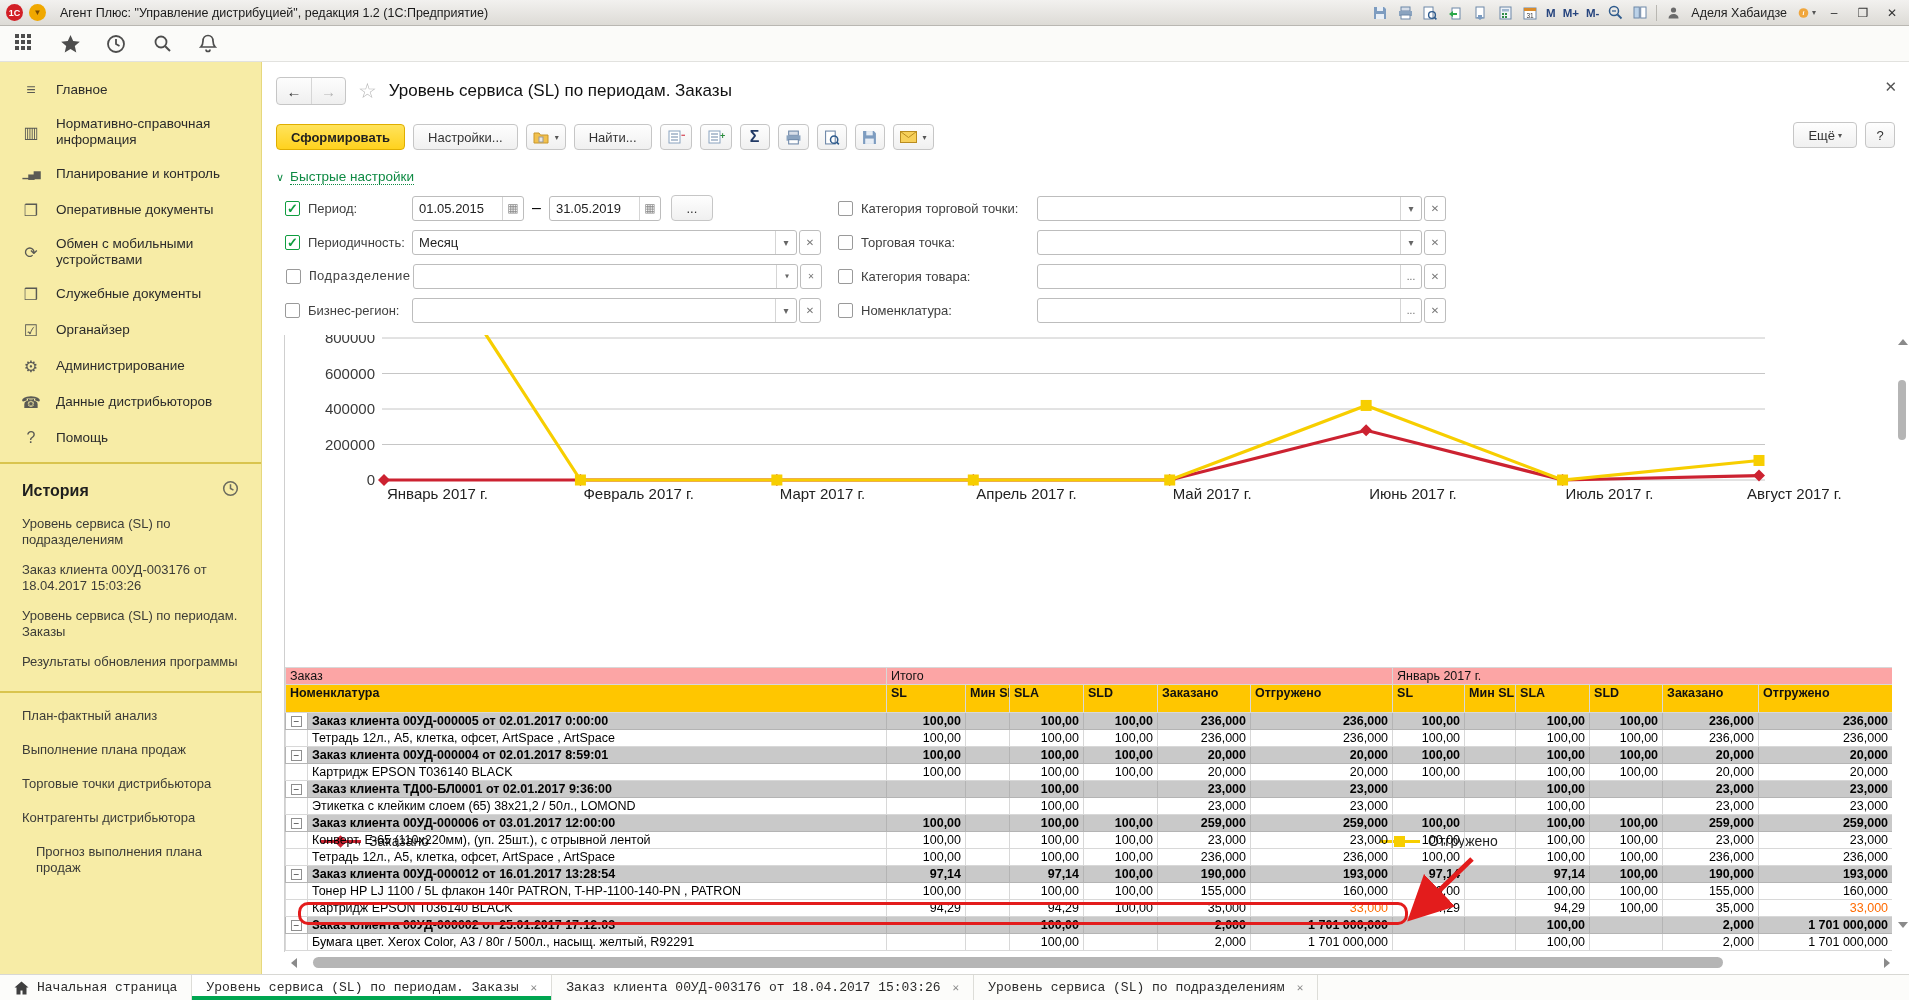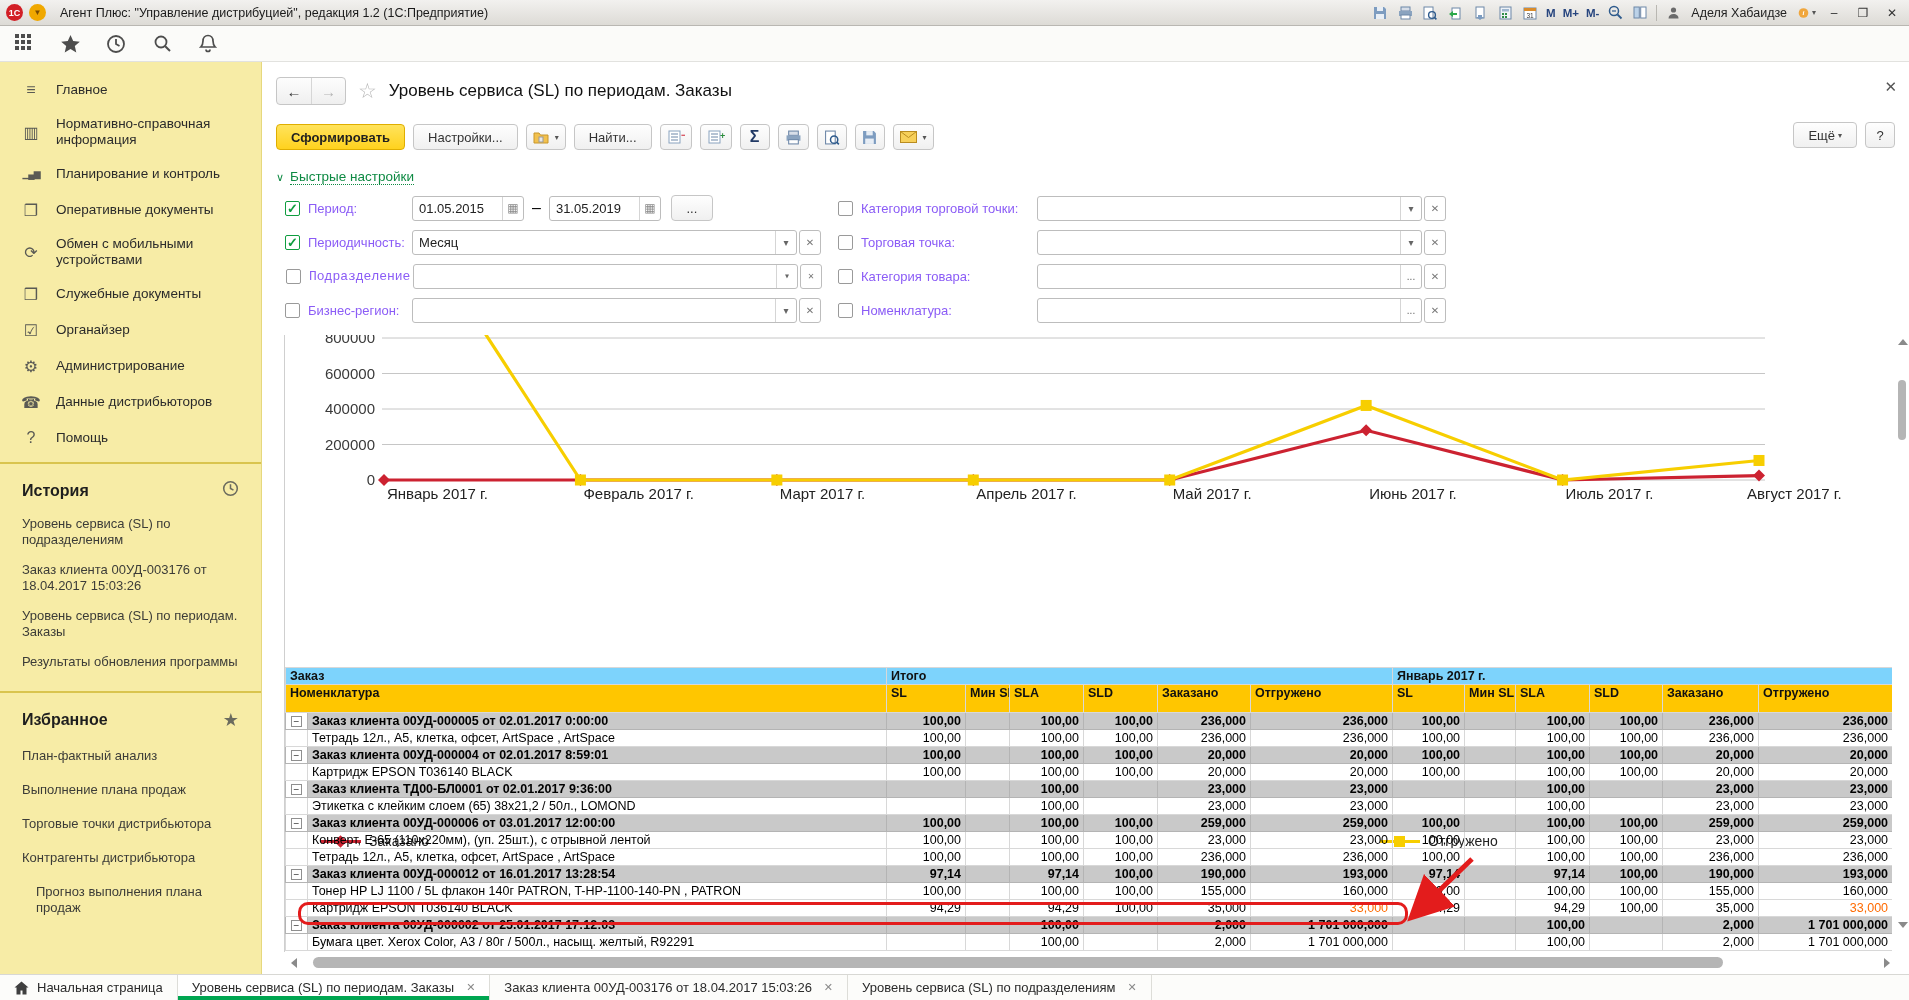--- a/index.html
+++ b/index.html
@@ -60,39 +60,39 @@
   .sigma { font-size:16px; font-weight:bold; color:#223a66; }
   #toolbar-right { position:absolute; right:14px; top:60px; display:flex; gap:8px; }
 
   #quick-row { position:absolute; left:14px; top:107px; display:flex; align-items:center; gap:6px; color:#0e8a43; }
   #quick-row .chev { font-size:11px; }
   #quick-row .q-label { font-size:13.5px; border-bottom:1px dotted #0e8a43; }
 
   .filter-row { position:absolute; height:26px; display:flex; align-items:center; }
   .chk { width:15px; height:15px; border:1px solid #9a9a9a; border-radius:2px; background:#fff; margin-right:8px;
     display:inline-flex; align-items:center; justify-content:center; color:#0f9d3f; font-size:13px; font-weight:bold; }
-  .f-label { font-size:13px; color:#8b5cf6; }
+  .f-label { font-size:13px; color:#404040; }
   .f-field { height:25px; border:1px solid #bdbdbd; border-radius:3px; background:#fff; display:flex; align-items:center; font-size:13px; color:#222; }
   .f-val { flex:1; padding:0 6px; white-space:nowrap; overflow:hidden; }
   .f-btn { width:21px; height:23px; border-left:1px solid #d5d5d5; display:flex; align-items:center; justify-content:center; color:#666; font-size:10px; }
   .x-btn { width:22px; height:25px; border:1px solid #bdbdbd; border-radius:3px; margin-left:2px; display:flex; align-items:center; justify-content:center; color:#777; font-size:10px; background:#fff; }
   .cal-glyph { color:#8a8a8a; font-size:12px; }
 
   
   #report { position:absolute; left:22px; top:273px; width:1607px; height:617px; border-left:1px solid #cfcfcf; }
   #chart-svg { position:absolute; left:0; top:0; }
   #legend-row { position:absolute; left:0; top:498px; width:1607px; height:22px; }
   .legend-item { position:absolute; display:flex; align-items:center; gap:8px; font-size:14px; color:#222; }
   .legend-line { position:relative; width:40px; height:3px; }
   .legend-marker { position:absolute; left:14px; top:-4px; width:11px; height:11px; }
 
   #rpt-table { position:absolute; left:0; top:332px; width:1607px; height:285px; overflow:hidden; font-size:12.5px; }
   table.grid { border-collapse:collapse; table-layout:fixed; width:1607px; }
   table.grid td { border:1px solid #d8d8d8; padding:0 4px; height:17px; line-height:16px; white-space:nowrap; overflow:hidden; }
-  td.hdr { background:#7dd3fc; border-color:#dca700; font-weight:bold; color:#111; }
+  td.hdr { background:#fca5a5; border-color:#dca700; font-weight:normal; color:#111; }
   td.hdr2 { background:#ffc600; border-color:#dca700; font-weight:bold; color:#111; vertical-align:top; line-height:13px; padding-top:1px; }
   tr.grp td { background:#c9c9c9; font-weight:bold; border-color:#b4b4b4; }
   td.num { text-align:right; }
   td.name-ind { padding-left:22px; }
   td.gutter { text-align:center; padding:0; background:#fff; border-color:#d8d8d8; }
   tr.grp td.gutter { background:#fff; font-weight:normal; }
   .minus-box { display:inline-block; width:11px; height:11px; border:1px solid #8f8f8f; line-height:9px; font-size:10px; color:#333; background:#fff; text-align:center; }
   .hl-orange { color:#ff6a00 !important; }
 
   
@@ -102,21 +102,21 @@
   
   #vscroll { position:absolute; right:-19px; top:0; width:15px; height:617px; }
   #vscroll .tri { position:absolute; left:3px; width:0; height:0; border-left:5px solid transparent; border-right:5px solid transparent; }
   #vscroll .thumb { position:absolute; left:3px; top:45px; width:8px; height:60px; background:#b5b5b5; border-radius:4px; }
   #hscroll { position:absolute; left:0; top:620px; width:1607px; height:15px; }
   #hscroll .thumb { position:absolute; left:28px; top:2px; width:1410px; height:11px; background:#b5b5b5; border-radius:6px; }
   #hscroll .tri { position:absolute; top:3px; width:0; height:0; border-top:5px solid transparent; border-bottom:5px solid transparent; }
 
   
   #tabbar { position:absolute; left:0; top:974px; width:1909px; height:26px; background:#fcfcfa; border-top:1px solid #d8d8d4; display:flex; }
-  .tab { display:flex; align-items:center; gap:8px; padding:0 14px; border-right:1px solid #ddddd8; font-size:13px; color:#2a2a2a; position:relative; }
+  .tab { display:flex; align-items:center; gap:8px; padding:0 14px; border-right:1px solid #ddddd8; font-size:13px; color:#2a2a2a; position:relative;font-family:Liberation Mono, monospace; }
   .tab.active { background:#fff; }
   .tab.active::after { content:""; position:absolute; left:0; right:0; bottom:0; height:4px; background:#00a651; }
   .tab .close-x { color:#8a8a8a; font-size:11px; margin-left:4px; }
 </style>
 </head>
 <body>
 
 <div id="titlebar">
   <span class="tb-circle tb-red">1С</span>
   <span class="tb-circle tb-yel">▼</span>
@@ -303,24 +303,20 @@
           <path d="M10 5v5l3.5 2" fill="none" stroke="#6b6b5e" stroke-width="1.8"></path>
         </svg></span>
   </div>
   <div id="sidebar-history">
       <div class="sb-link">Уровень сервиса (SL) по подразделениям</div>
       <div class="sb-link">Заказ клиента 00УД-003176 от 18.04.2017 15:03:26</div>
       <div class="sb-link">Уровень сервиса (SL) по периодам. Заказы</div>
       <div class="sb-link">Результаты обновления программы</div>
     </div>
   <div class="sb-divider" style="margin-top:14px;"></div>
-  <div class="sb-header">
-    <span class="h-txt">Избранное</span>
-    <span class="h-ico" style="font-size:18px; color:#6b6b5e;">★</span>
-  </div>
   <div id="sidebar-favorites">
       <div class="sb-link" style="padding: 9px 14px 9px 22px;">План-фактный анализ</div>
       <div class="sb-link" style="padding: 9px 14px 9px 22px;">Выполнение плана продаж</div>
       <div class="sb-link" style="padding: 9px 14px 9px 22px;">Торговые точки дистрибьютора</div>
       <div class="sb-link" style="padding: 9px 14px 9px 22px;">Контрагенты дистрибьютора</div>
       <div class="sb-link" style="padding: 9px 14px 9px 36px;">Прогноз выполнения плана продаж</div>
     </div>
 </div>
 
 <div id="content">

